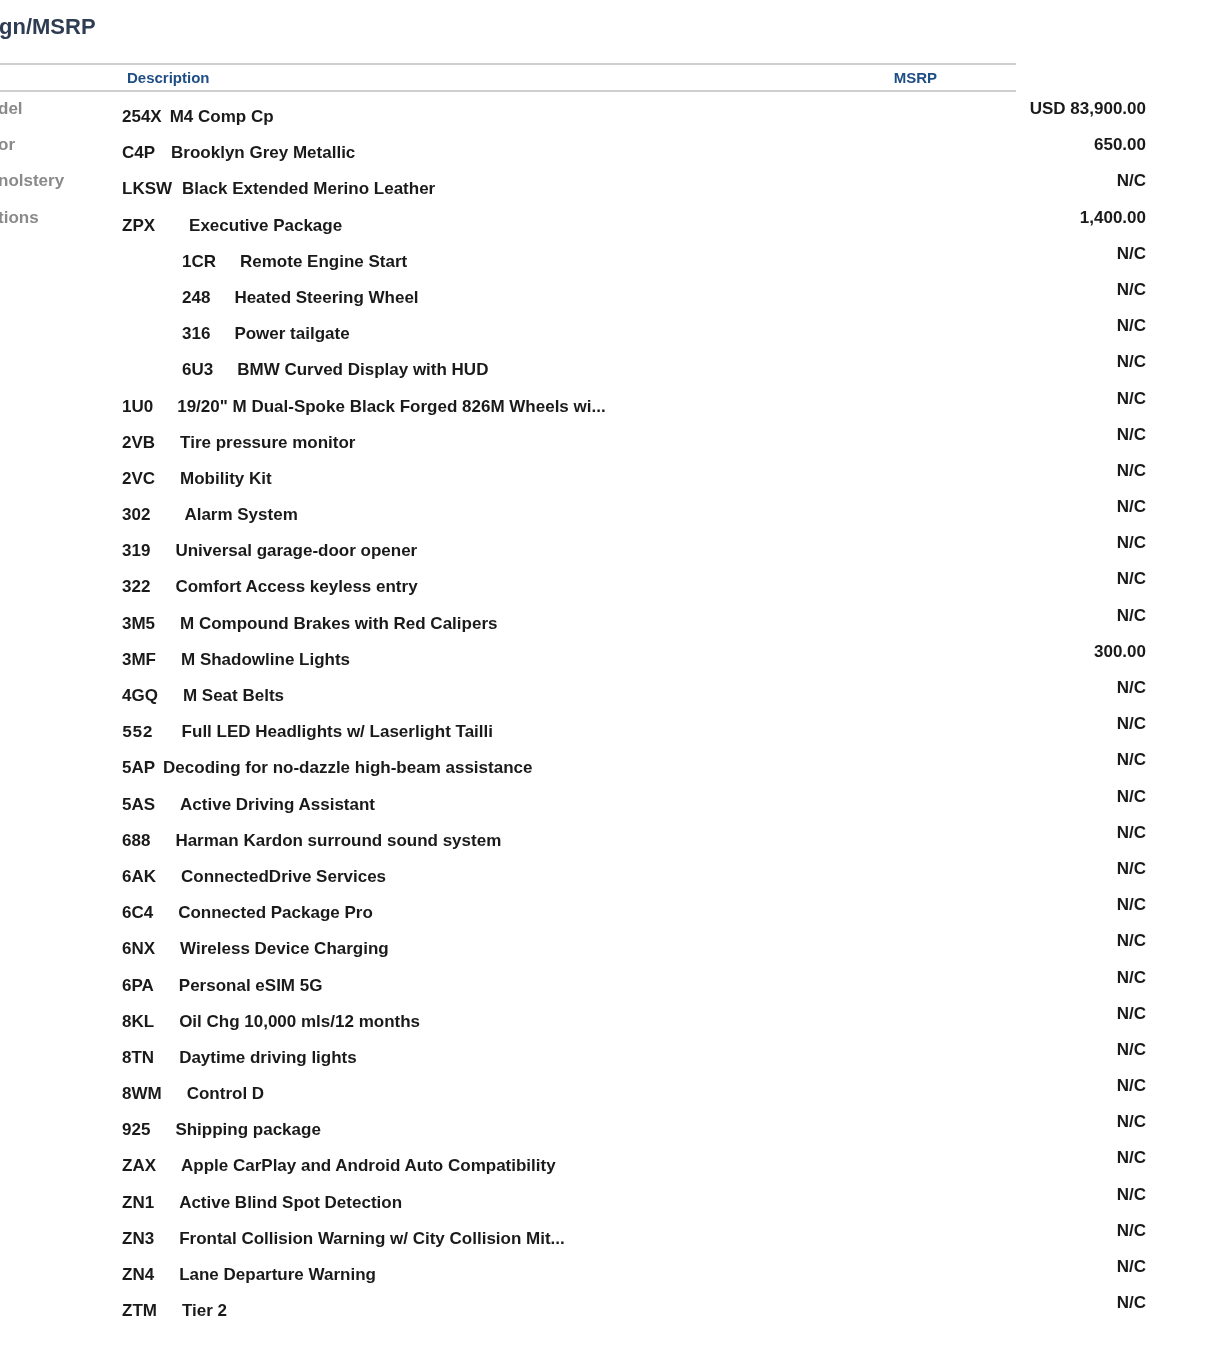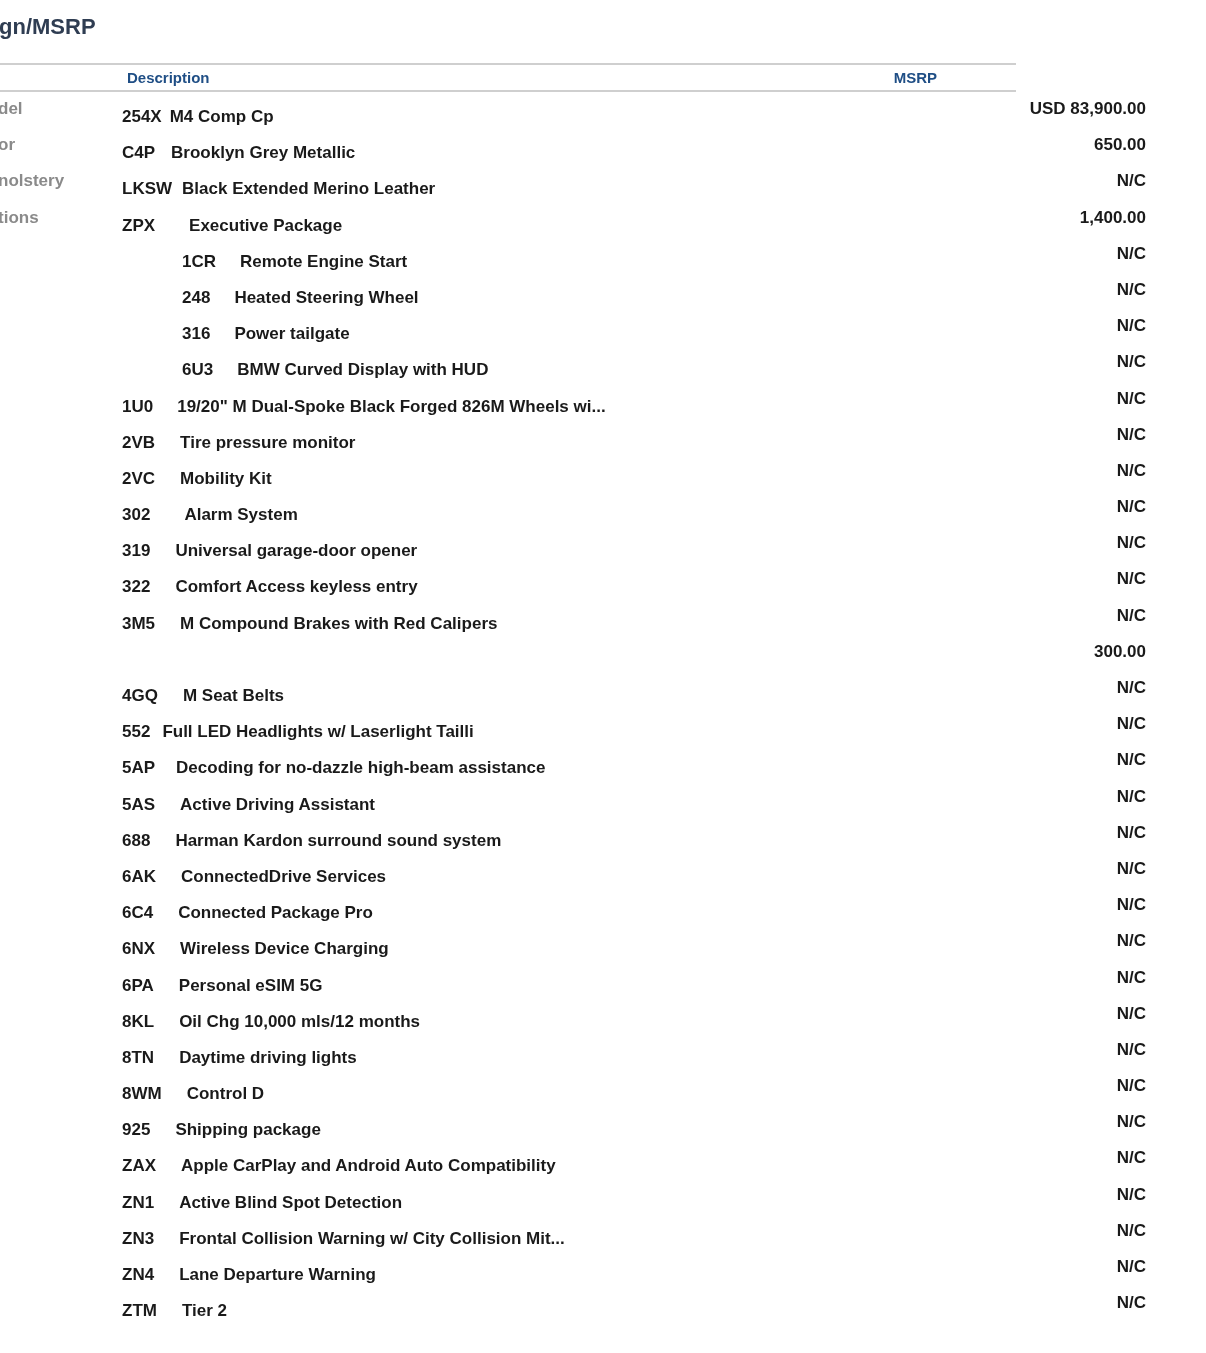--- a/index.html
+++ b/index.html
@@ -120,35 +120,36 @@
       <span class="item"><span class="code" style="margin-right: 25px;">322</span><span class="desc">Comfort Access keyless entry</span></span>
       <span class="price">N/C</span>
     </div>
     <div class="row">
       <span class="cat"></span>
       <span class="item"><span class="code" style="margin-right: 25px;">3M5</span><span class="desc">M Compound Brakes with Red Calipers</span></span>
       <span class="price">N/C</span>
     </div>
     <div class="row">
       <span class="cat"></span>
+      <span class="item"><span class="code" style="margin-right: 25px;">3MF</span><span class="desc">M Shadowline Lights</span></span>
       <span class="price">300.00</span>
     </div>
     <div class="row">
       <span class="cat"></span>
       <span class="item"><span class="code" style="margin-right: 25px;">4GQ</span><span class="desc">M Seat Belts</span></span>
       <span class="price">N/C</span>
     </div>
     <div class="row">
       <span class="cat"></span>
-      <span class="item"><span class="code" style="margin-right: 12px;">552</span><span class="desc">Full LED Headlights w/ Laserlight Tailli</span></span>
-      <span class="price">N/C</span>
-    </div>
-    <div class="row">
-      <span class="cat"></span>
-      <span class="item"><span class="code" style="margin-right: 21px;">5AP</span><span class="desc">Decoding for no-dazzle high-beam assistance</span></span>
+      <span class="item"><span class="code" style="margin-right: 29px; font-family: Liberation Mono, monospace;">552</span><span class="desc">Full LED Headlights w/ Laserlight Tailli</span></span>
+      <span class="price">N/C</span>
+    </div>
+    <div class="row">
+      <span class="cat"></span>
+      <span class="item"><span class="code" style="margin-right: 8px;">5AP</span><span class="desc">Decoding for no-dazzle high-beam assistance</span></span>
       <span class="price">N/C</span>
     </div>
     <div class="row">
       <span class="cat"></span>
       <span class="item"><span class="code" style="margin-right: 25px;">5AS</span><span class="desc">Active Driving Assistant</span></span>
       <span class="price">N/C</span>
     </div>
     <div class="row">
       <span class="cat"></span>
       <span class="item"><span class="code" style="margin-right: 25px;">688</span><span class="desc">Harman Kardon surround sound system</span></span>

